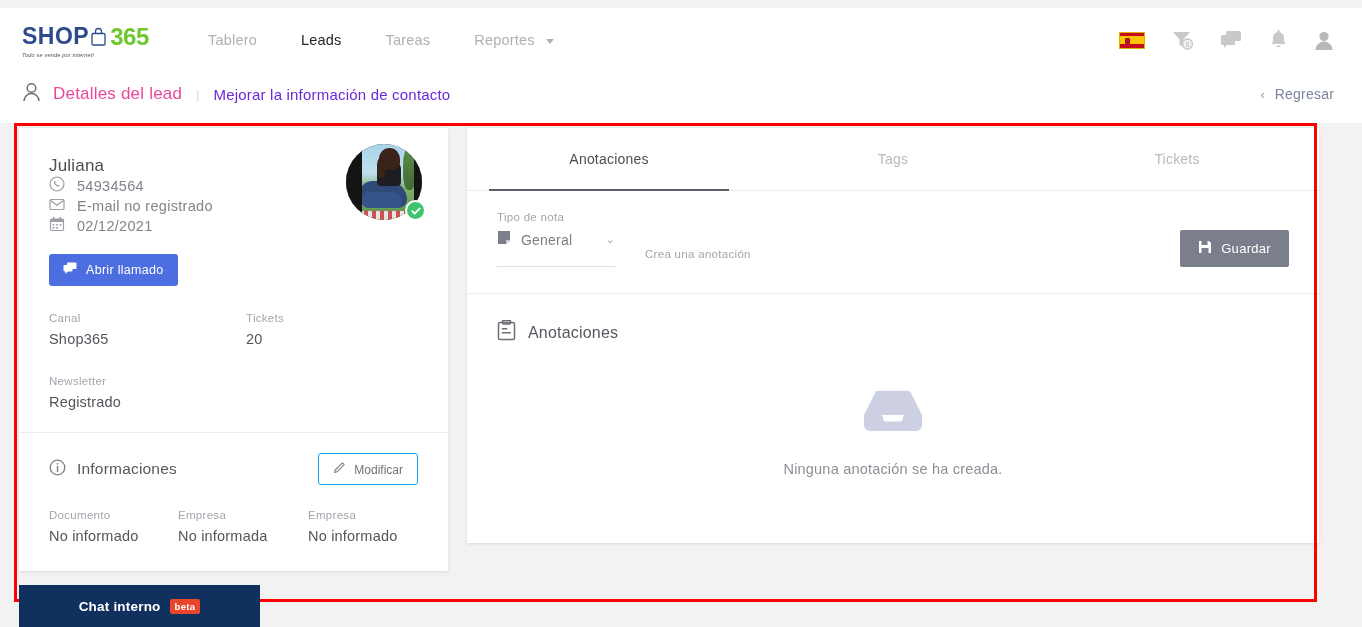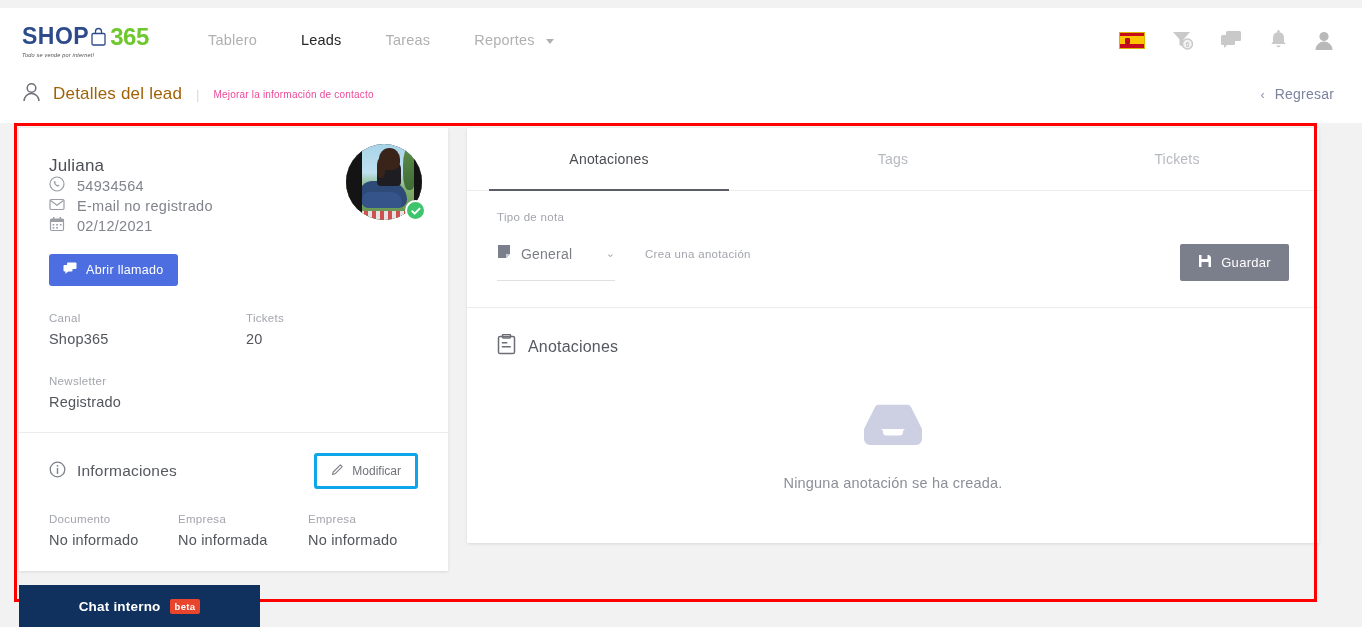--- a/index.html
+++ b/index.html
@@ -51,23 +51,23 @@
           background: #c60b1e; border: .5px solid #8a1a1a; border-radius: 1px; }
   .icon-btn { cursor: pointer; display: flex; align-items: center; }
 
   
   .crumbbar {
     position: absolute; top: 65px; left: 0;
     width: 1362px; height: 58px; background: #ffffff;
     display: flex; align-items: center;
   }
   .crumb-left { display: flex; align-items: center; margin-left: 22px; }
-  .crumb-title { font-size: 17px; color: #a16207; margin-left: 12px; letter-spacing: .2px; }
+  .crumb-title { font-size: 17px; color: #ec4899; margin-left: 12px; letter-spacing: .2px; }
   .crumb-sep { color: #d8d8d8; margin: 0 14px; font-size: 13px; }
-  .crumb-sub { font-size: 10px; color: #ec4899; letter-spacing: .2px; }
+  .crumb-sub { font-size: 15px; color: #6d28d9; letter-spacing: .2px; }
   .crumb-back { margin-left: auto; margin-right: 28px; display: flex;
                 align-items: center; cursor: pointer; gap: 10px; }
   .crumb-back .chev { color: #8b93ad; font-size: 13px; }
   .crumb-back .lbl { font-size: 14px; color: #7b849e; letter-spacing: .2px; }
 
   
   .redbox {
     position: absolute; left: 14px; top: 123px;
     width: 1303px; height: 479px;
     border: 3px solid #ff0000; pointer-events: none; z-index: 50;
@@ -128,43 +128,43 @@
   .fieldgrid { padding: 26px 30px 0 30px; display: flex; }
   .fld { }
   .fld-label { font-size: 11.5px; color: #a2a5ac; letter-spacing: .3px; }
   .fld-value { font-size: 14.5px; color: #52555b; margin-top: 7px; letter-spacing: .2px; }
 
   .lc-divider { margin-top: 22px; border-top: 1px solid #ececec; }
 
   .info-head { padding: 20px 30px 0 30px; display: flex; align-items: center; }
   .info-title { font-size: 15.5px; color: #55585e; margin-left: 11px; letter-spacing: .2px; }
   .btn-edit {
-    margin-left: auto; display: inline-flex; align-items: center; gap: 8px;
-    padding: 7px 14px; background: #ffffff; border: 3px solid #0ea5e9;
+    margin-left: auto; display: inline-flex; align-items: flex-end; gap: 8px;
+    padding: 7px 14px; background: #ffffff; border: 1px solid #0ea5e9;
     border-radius: 3px; font-size: 12px; color: #6f7278; cursor: pointer;
   }
 
   
   .rightcard {
     position: absolute; left: 467px; top: 128px;
     width: 852px; height: 415px;
     background: #ffffff; box-shadow: 0 1px 3px rgba(0,0,0,.10);
   }
   .tabs { display: flex; border-bottom: 1px solid #ececec; height: 63px; }
   .tab { flex: 1; display: flex; align-items: center; justify-content: center;
          font-size: 14px; color: #b6b9bf; cursor: pointer; position: relative;
          letter-spacing: .2px; }
   .tab.active { color: #4a4d53; }
   .tab.active:after { content: ""; position: absolute; bottom: -1px; left: 22px;
          right: 22px; height: 2px; background: #5b5e66; }
 
   .noteform { display: flex; align-items: flex-end; padding: 20px 30px 26px 30px;
               border-bottom: 1px solid #ececec; }
   .nf-col { display: flex; flex-direction: column; }
-  .nf-label { font-size: 11.5px; color: #a2a5ac; margin-bottom: 21px; letter-spacing: .3px; }
+  .nf-label { font-size: 11.5px; color: #a2a5ac; margin-bottom: 7px; letter-spacing: .3px; }
   .nf-select { width: 118px; display: flex; align-items: center;
                border-bottom: 1px solid #e0e0e0; padding-bottom: 17px; cursor: pointer; }
   .nf-select .val { font-size: 14px; color: #7c7f86; margin-left: 10px; letter-spacing: .2px; }
   .nf-select .chev { margin-left: auto; color: #aaadb4; font-size: 11px; }
   .nf-input { width: 552px; margin-left: 30px; border-bottom: 1px solid #e0e0e0;
               padding-bottom: 7px; }
   .nf-input input { border: none; outline: none; width: 100%; font-size: 14.5px;
               color: #9a9da3; font-family: "Liberation Sans", sans-serif; background: transparent; }
   .nf-input input::placeholder { color: #9a9da3; }
   .btn-save {

